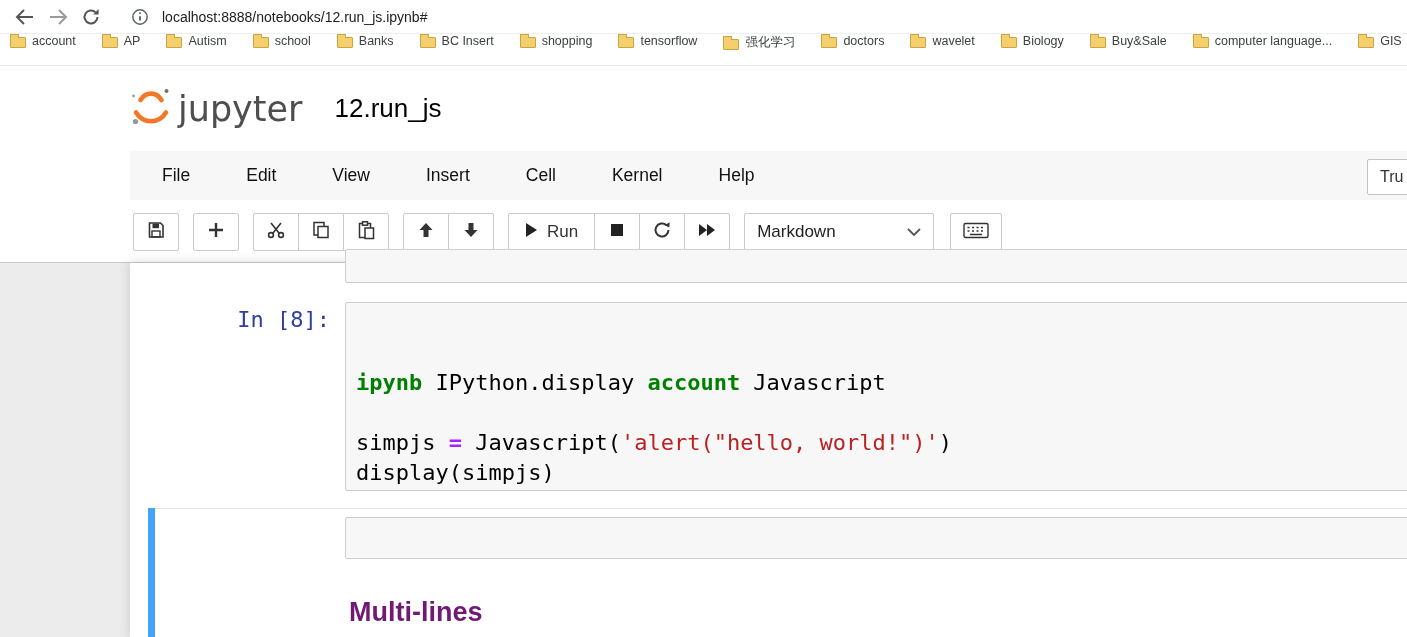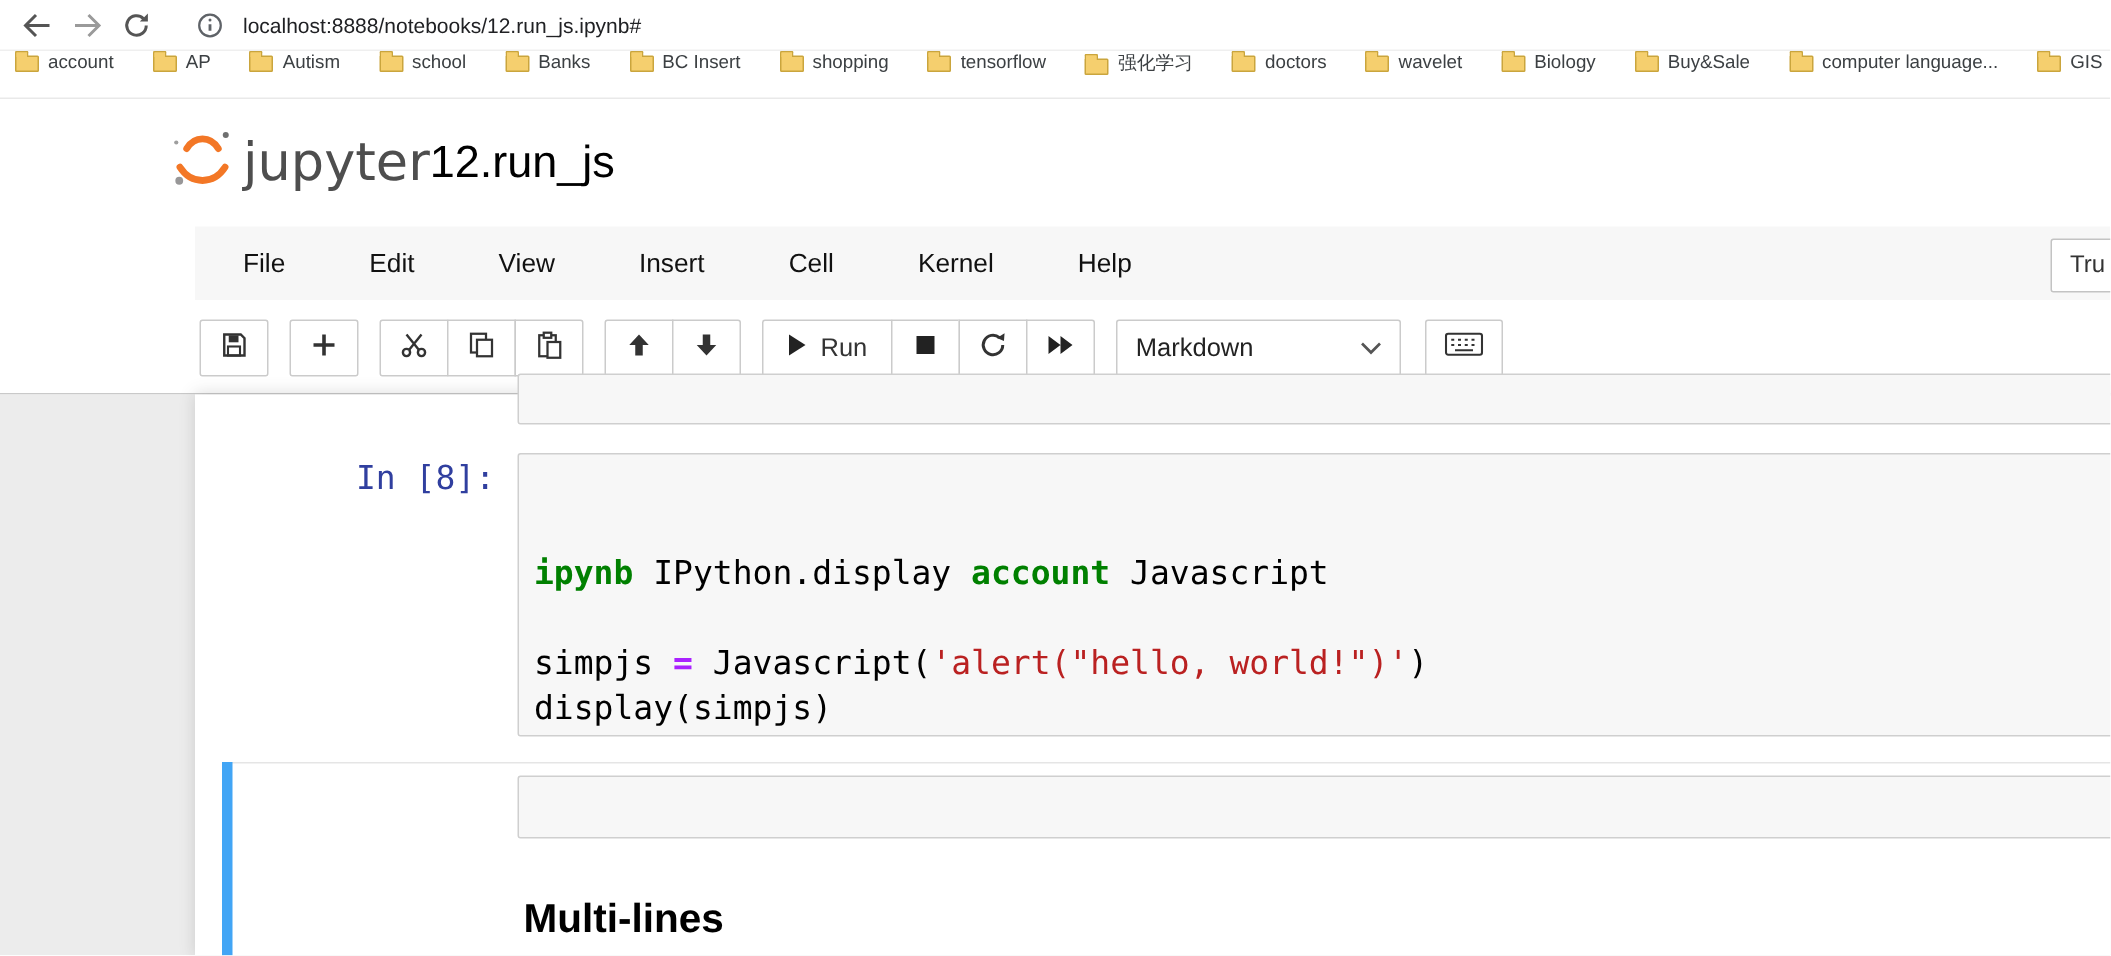--- a/index.html
+++ b/index.html
@@ -15,25 +15,25 @@
 
   .bookmarks-bar{position:absolute;top:34px;left:0;right:0;height:32px;background:#fff;
     display:flex;align-items:flex-start;gap:26px;padding-left:10px;border-bottom:1px solid #e9e9e9;overflow:hidden}
   .bm{display:flex;align-items:center;gap:6px;flex:none;cursor:pointer}
   .bm-label{font-size:12.5px;color:#3c4043;white-space:nowrap}
   .folder{position:relative;width:16px;height:11px;background:#f5cf6e;border:1px solid #caa53d;border-radius:1px;margin-top:3px}
   .folder::before{content:'';position:absolute;top:-4px;left:-1px;width:7px;height:3px;background:#f5cf6e;
     border:1px solid #caa53d;border-bottom:none;border-radius:1px 1px 0 0}
 
   
-  .jp-header{position:absolute;top:66px;left:0;right:0;height:85px;background:#fff;
+  .jp-header{position:absolute;top:66px;left:16px;right:0;height:85px;background:#fff;
     display:flex;align-items:center;padding-left:112px}
   .logo{display:flex;align-items:center;cursor:pointer}
   .logo-text{font-size:35px;color:#4e4e4e;margin-left:4px;font-family:"DejaVu Sans",sans-serif}
-  .nb-title{font-size:30px;color:#000;cursor:pointer}
+  .nb-title{font-size:26px;color:#000;margin-left:32px;cursor:pointer}
   .checkpoint{font-size:21px;color:#000;margin-left:14px}
   .unsaved{font-size:21px;color:#1a1a1a;margin-left:16px}
 
   
   .menu-row{position:absolute;top:151px;left:0;right:0;height:49px;background:#fff}
   .menu-inner{position:absolute;left:130px;right:0;top:0;bottom:0;background:#f7f7f7;
     display:flex;align-items:center;padding-left:4px}
   .menu-item{padding:0 28px;font-size:17.5px;color:#111;line-height:49px;cursor:pointer;white-space:nowrap}
   .trusted-btn{position:absolute;left:1367px;top:8px;width:110px;height:36px;border:1px solid #c3c3c3;
     border-radius:2px;background:#fff;font-size:16px;color:#333;display:flex;align-items:center;padding-left:12px}
@@ -64,21 +64,21 @@
     font-size:22px;line-height:30px;color:#000;cursor:text;overflow:hidden}
   .cm-line{height:30px;white-space:pre}
   .tok-kw{color:#008000;font-weight:bold}
   .tok-op{color:#AA22FF;font-weight:bold}
   .tok-str{color:#BA2121}
   .tok-plain{color:#000}
 
   .sel-outline{position:absolute;left:18px;right:26px;top:245px;bottom:-2px;border:1px solid #e5e5e5}
   .sel-bar{position:absolute;left:18px;width:7px;top:245px;bottom:0;background:#42A5F5;z-index:2}
   .sel-input{position:absolute;left:215px;right:26px;top:254px;height:42px;cursor:text}
-  .md-heading{position:absolute;left:219px;top:334px;font-size:27px;font-weight:bold;color:#000000;cursor:pointer}
+  .md-heading{position:absolute;left:219px;top:334px;font-size:27px;font-weight:bold;color:#701a75;cursor:pointer}
 </style>
 </head>
 <body>
 
 <div class="screen">
 
   <div class="browser-nav">
     <span class="nav-icon">
       <svg width="22" height="22" viewBox="0 0 22 22" fill="none" stroke="#555" stroke-width="2">
           <path d="M19 11H4M10 4l-7 7 7 7"></path>

